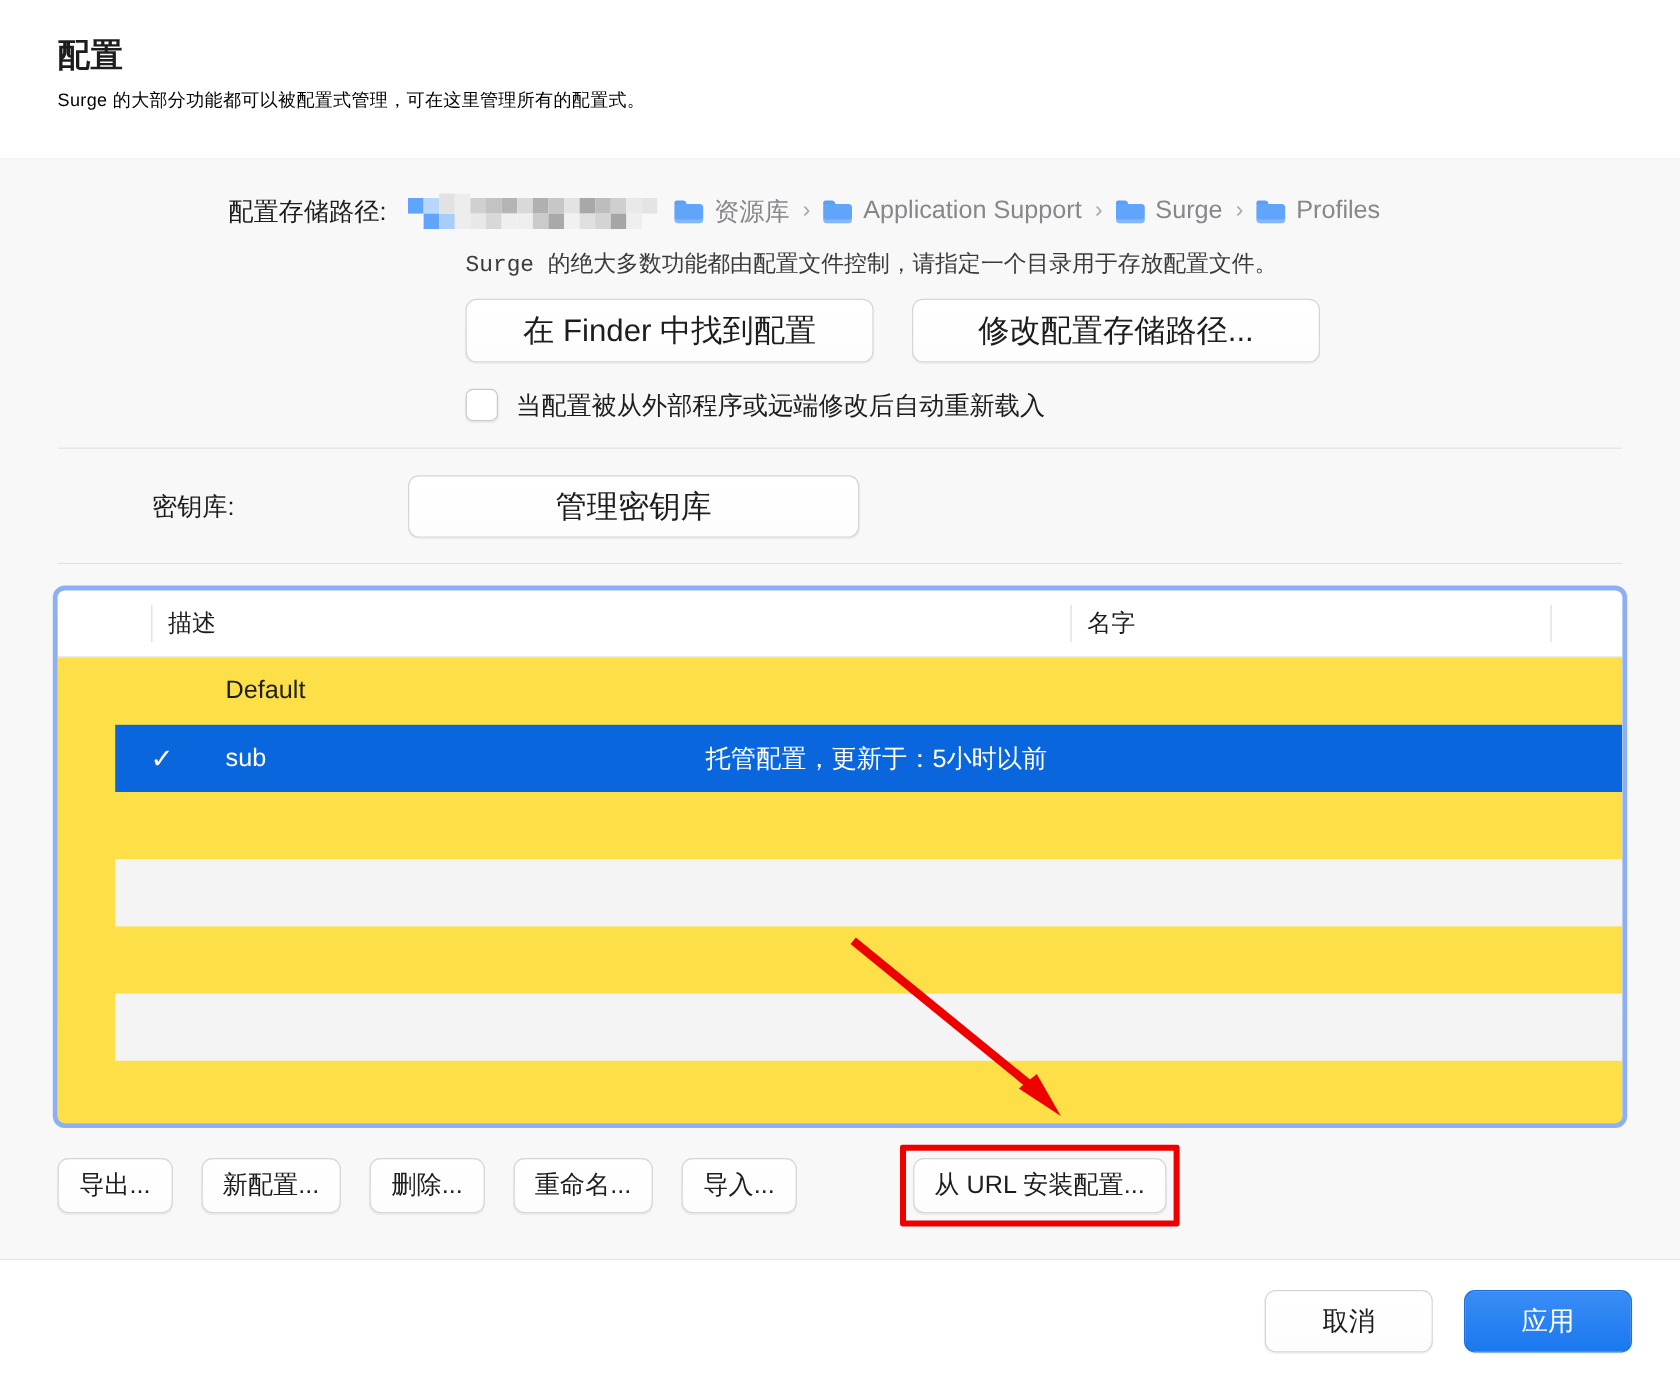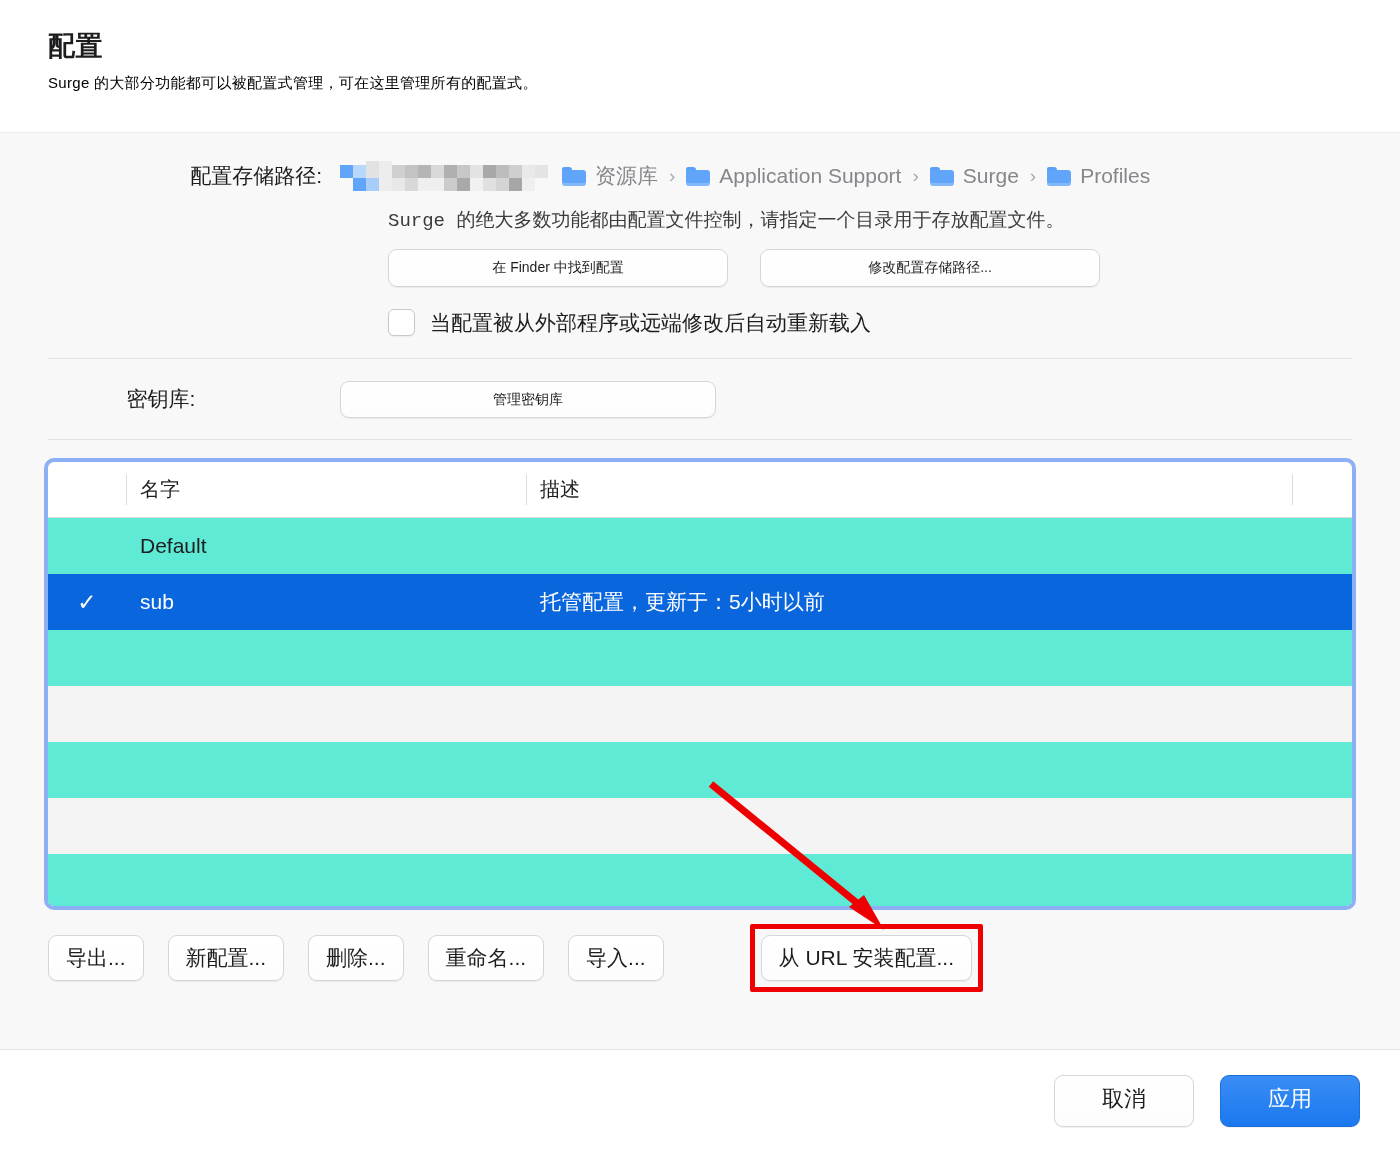--- a/index.html
+++ b/index.html
@@ -139,21 +139,21 @@
   .btn-row {
     padding-left: 388px;
     margin-top: 16px;
     display: flex;
     gap: 32px;
   }
 
   
   .btn {
     font-family: "Liberation Sans", "DejaVu Sans", sans-serif;
-    font-size: 14px;
+    font-size: 26px;
     color: #1d1d1f;
     background: linear-gradient(#ffffff, #fdfdfd);
     border: 1px solid #d6d6d8;
     border-radius: 9px;
     padding: 9px 20px;
     box-shadow: 0 1px 1px rgba(0,0,0,0.06);
     cursor: default;
     white-space: nowrap;
     box-sizing: border-box;
     line-height: 1.25;
@@ -226,21 +226,21 @@
   .th-desc { flex: 1; padding-left: 14px; }
   .th-end { width: 60px; flex: none; }
   .col-sep {
     position: absolute;
     left: 0;
     top: 12px;
     bottom: 12px;
     width: 1px;
     background: #dcdcdc;
   }
-  .tbody { background: #5eead4; }
+  .tbody { background: #fde047; padding-left: 48px; }
   .trow {
     display: flex;
     align-items: center;
     height: 56px;
     font-size: 21px;
     color: #1d1d1f;
   }
   .trow.alt { background: #f4f4f4; }
   .trow.selected {
     background: #0a66dc;
@@ -299,21 +299,20 @@
     justify-content: flex-end;
     padding-right: 40px;
     gap: 26px;
     box-sizing: border-box;
     flex: none;
   }
   .btn-footer {
     min-width: 140px;
     font-size: 22px;
     padding: 11px 22px;
-    font-family: Liberation Mono, monospace;
   }
   .btn-primary {
     background: linear-gradient(#3a8df5, #1a78ef);
     border: 1px solid #1a6fd8;
     color: #ffffff;
   }
 </style>
 </head>
 <body>
 
@@ -406,27 +405,27 @@
     <div class="form-row keystore-row">
       <div class="row-label">密钥库:</div>
       <button class="btn btn-keystore">管理密钥库</button>
     </div>
 
     <div class="divider"></div>
 
     <div class="table-wrap">
       <div class="table-head">
         <div class="th th-spacer"></div>
+        <div class="th th-desc">
+          <span class="col-sep"></span>
+          <span>描述</span>
+        </div>
         <div class="th th-name">
           <span class="col-sep"></span>
           <span>名字</span>
-        </div>
-        <div class="th th-desc">
-          <span class="col-sep"></span>
-          <span>描述</span>
         </div>
         <div class="th th-end">
           <span class="col-sep"></span>
         </div>
       </div>
 
       <div class="tbody">
         <div class="trow">
           <div class="cell-check"></div>
           <div class="cell-name">Default</div>

